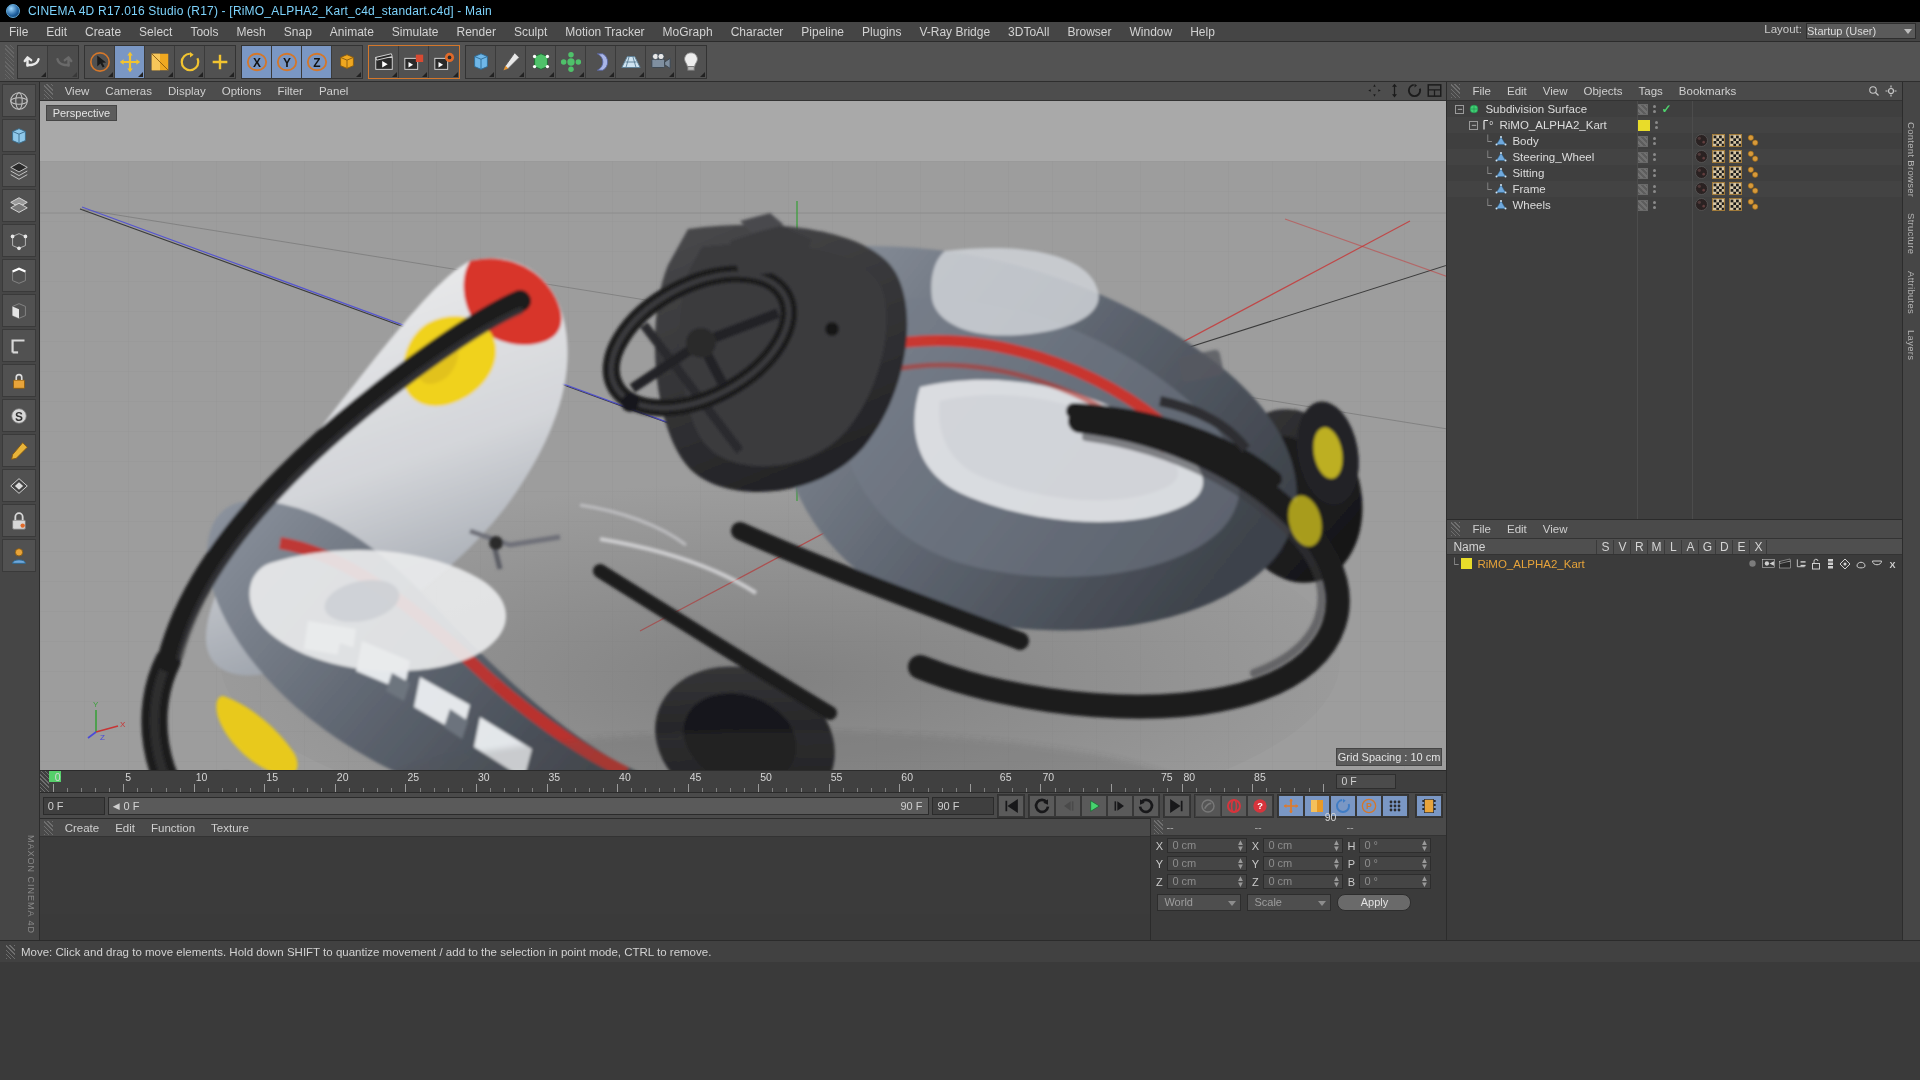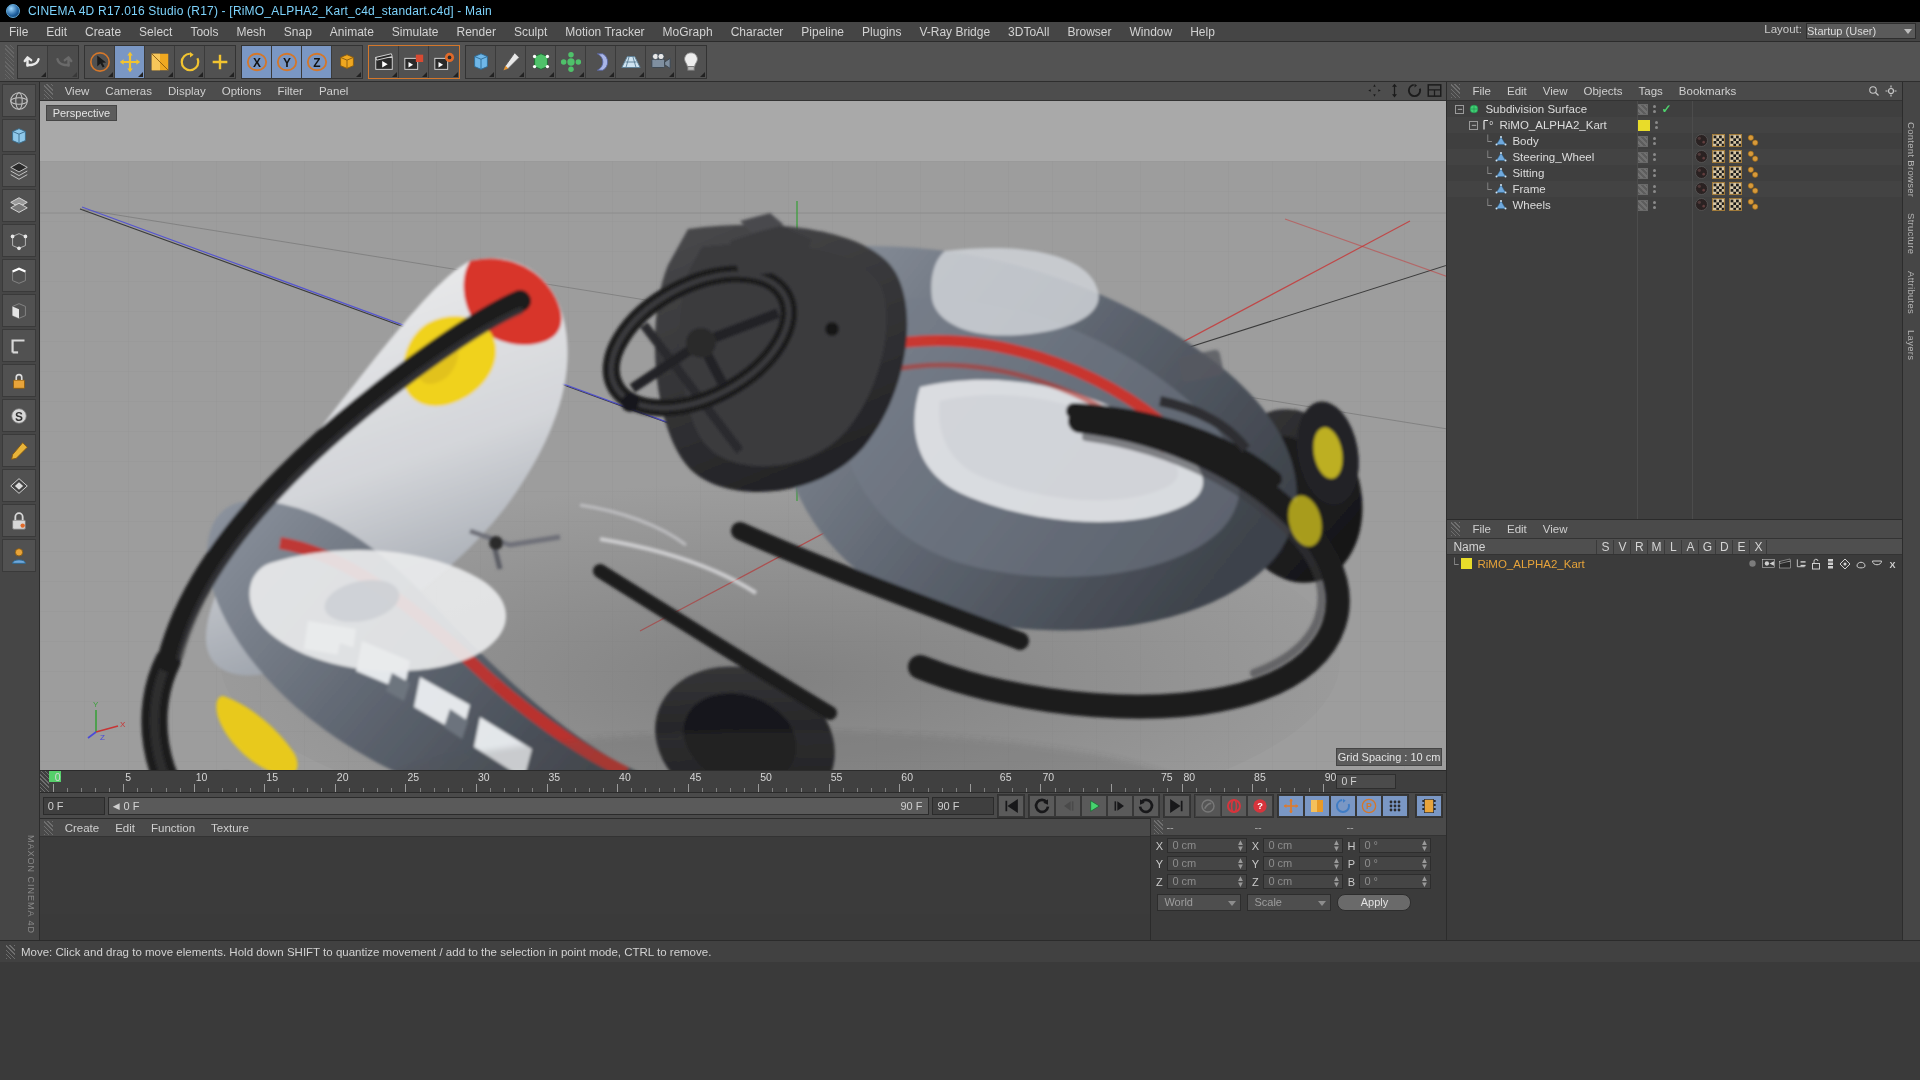--- a/index.html
+++ b/index.html
@@ -716,21 +716,21 @@
           <div class="lbl" style="left: 923.222px; margin-left: 28px;">65</div>
           <div class="tick" style="left: 921.222px; height: 8px;"></div>
           <div class="lbl" style="left: 993.778px;">70</div>
           <div class="tick" style="left: 991.778px; height: 8px;"></div>
           <div class="lbl" style="left: 1064.33px; margin-left: 48px;">75</div>
           <div class="tick" style="left: 1062.33px; height: 8px;"></div>
           <div class="lbl" style="left: 1134.89px;">80</div>
           <div class="tick" style="left: 1132.89px; height: 8px;"></div>
           <div class="lbl" style="left: 1205.44px;">85</div>
           <div class="tick" style="left: 1203.44px; height: 8px;"></div>
-          <div class="lbl" style="left: 1276px;">90</div>
+          <div class="lbl" style="left: 1276px; margin-top: 40px;">90</div>
           <div class="tick" style="left: 1274px; height: 8px;"></div>
           <div class="tick" style="left: 18.1111px; height: 4px; opacity: 0.7;"></div>
           <div class="tick" style="left: 32.2222px; height: 4px; opacity: 0.7;"></div>
           <div class="tick" style="left: 46.3333px; height: 4px; opacity: 0.7;"></div>
           <div class="tick" style="left: 60.4444px; height: 4px; opacity: 0.7;"></div>
           <div class="tick" style="left: 88.6667px; height: 4px; opacity: 0.7;"></div>
           <div class="tick" style="left: 102.778px; height: 4px; opacity: 0.7;"></div>
           <div class="tick" style="left: 116.889px; height: 4px; opacity: 0.7;"></div>
           <div class="tick" style="left: 131px; height: 4px; opacity: 0.7;"></div>
           <div class="tick" style="left: 159.222px; height: 4px; opacity: 0.7;"></div>

